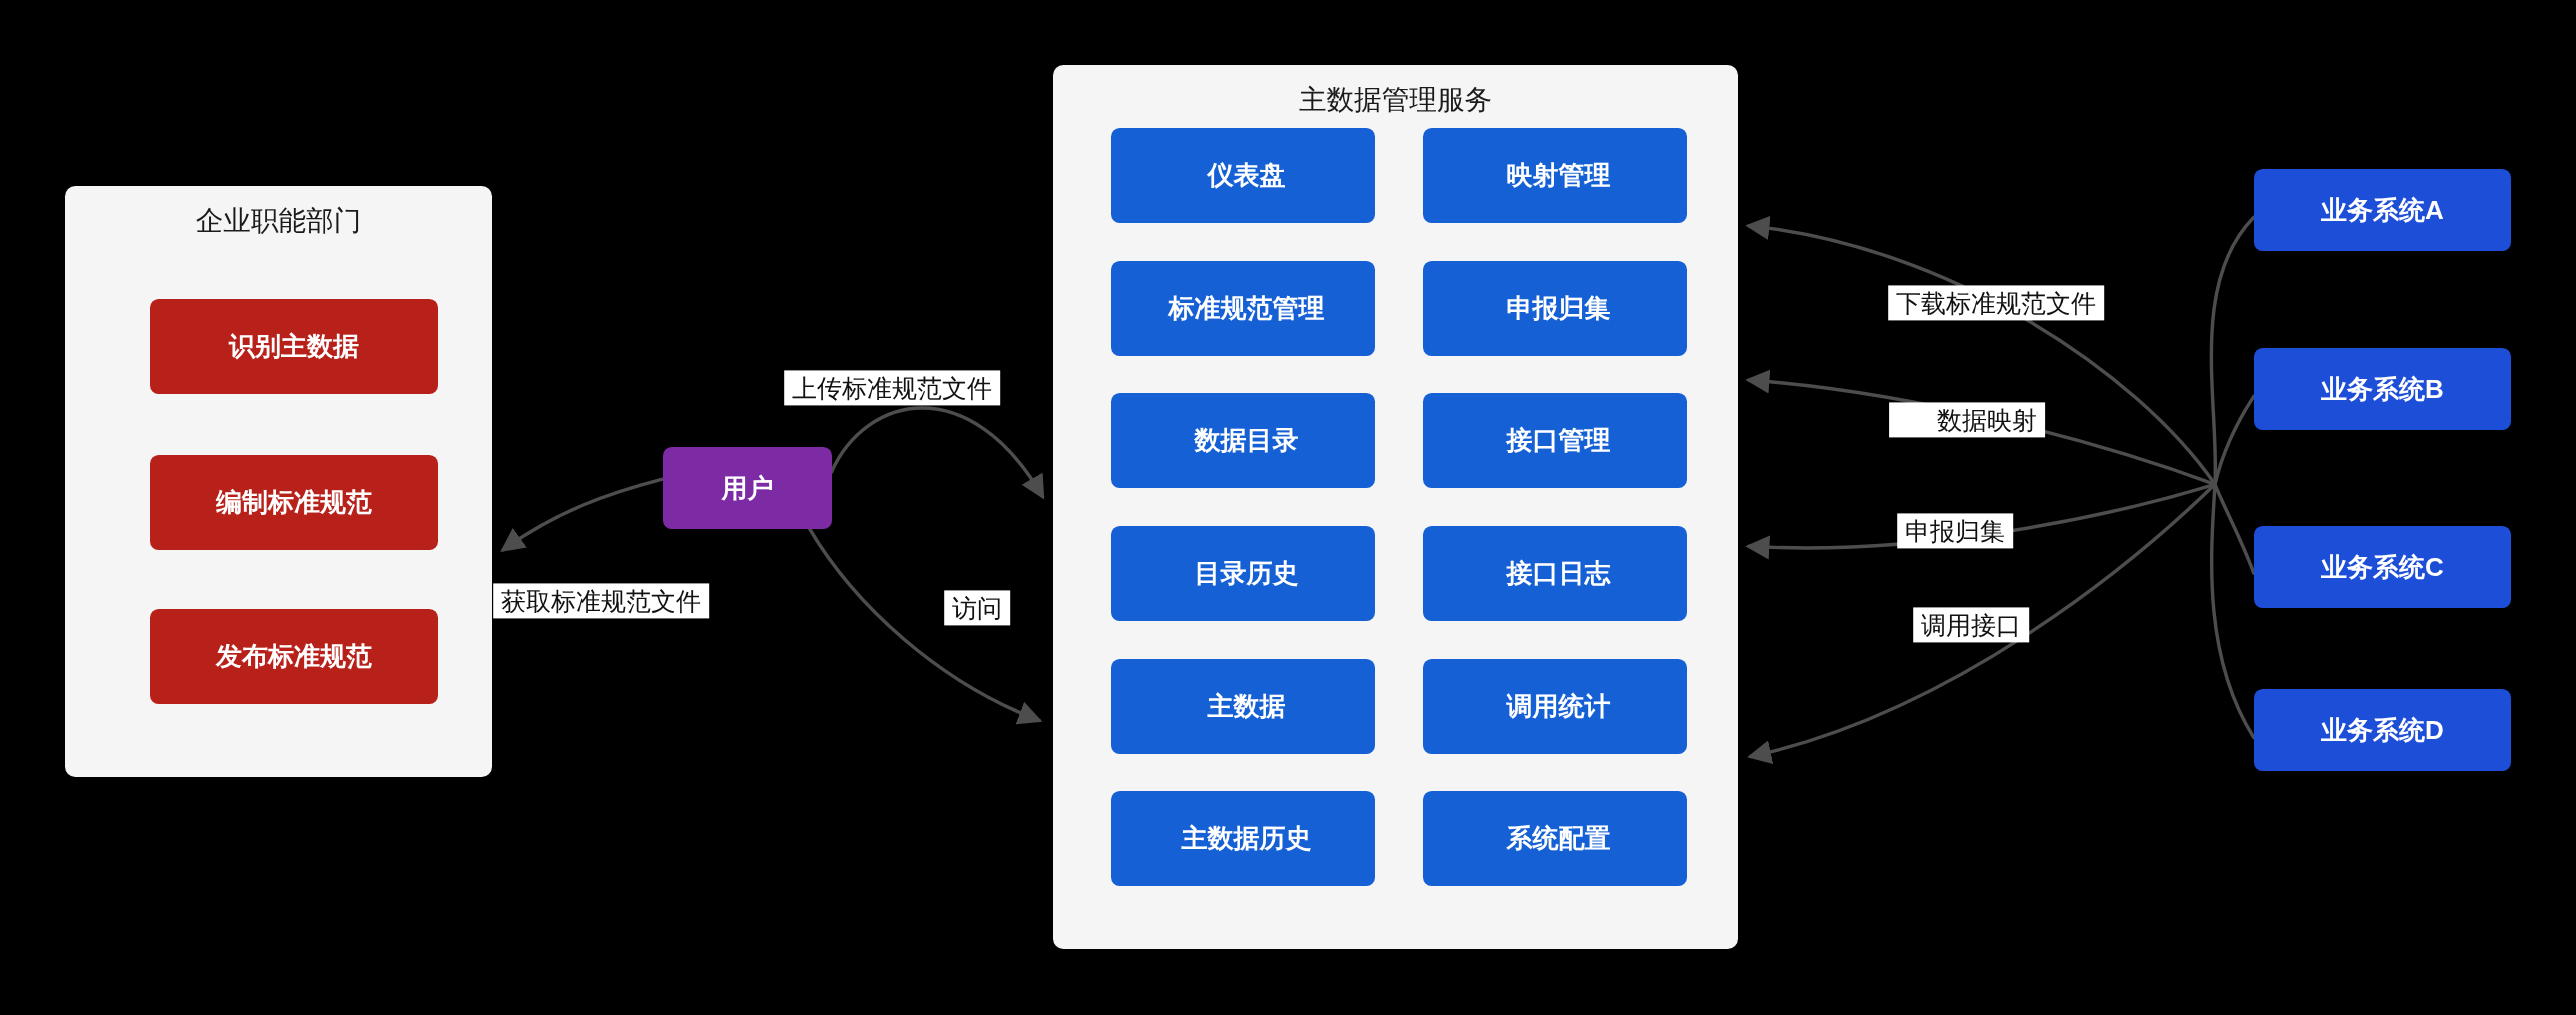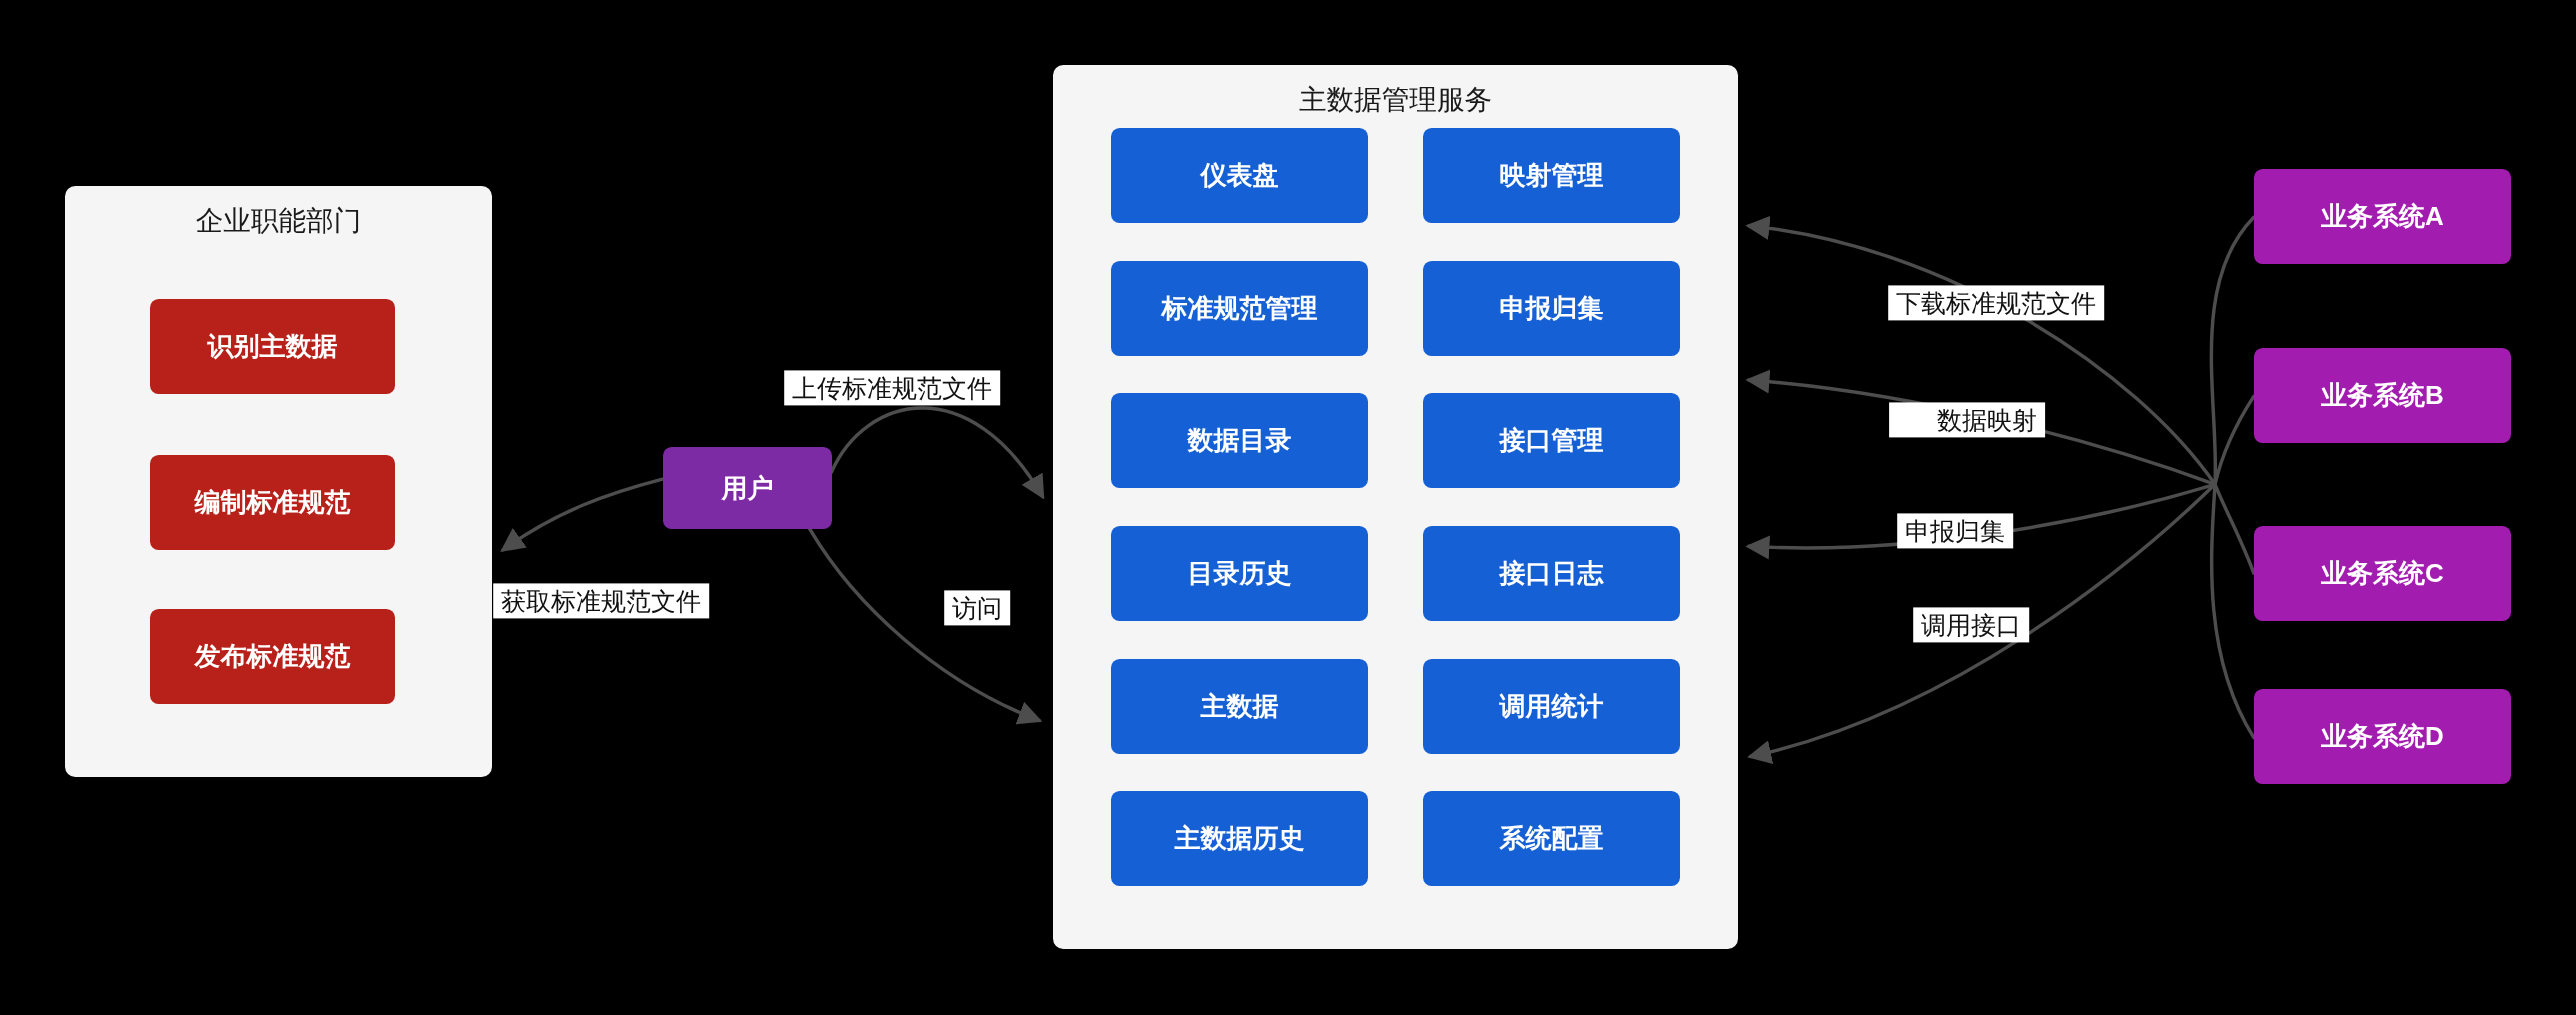--- a/index.html
+++ b/index.html
@@ -26,23 +26,23 @@
   .node{
     position:absolute;
     display:flex;align-items:center;justify-content:center;
     color:#ffffff;
     font-weight:bold;
     font-size:26px;
     border-radius:8.6px;
     text-align:center;
     white-space:nowrap;
   }
-  .node.blue{background:#1560d4;width:257px;height:95px;}
-  .node.red{background:#b7211a;width:245px;height:95px;}
-  .node.orange{background:#a21caf;width:257px;height:95px;}
+  .node.blue{background:#1560d4;width:257px;height:95px;padding-left:7px;}
+  .node.red{background:#b7211a;width:288px;height:95px;}
+  .node.orange{background:#1d4ed8;width:257px;height:82px;}
   .node.purple{background:#7d2aa5;width:169px;height:82px;}
   .edge-label{
     position:absolute;
     transform:translate(-50%,-50%);
     background:#ffffff;
     color:#111111;
     font-size:25px;
     padding:2.6px 7.8px;
     white-space:nowrap;
     line-height:1.2;

